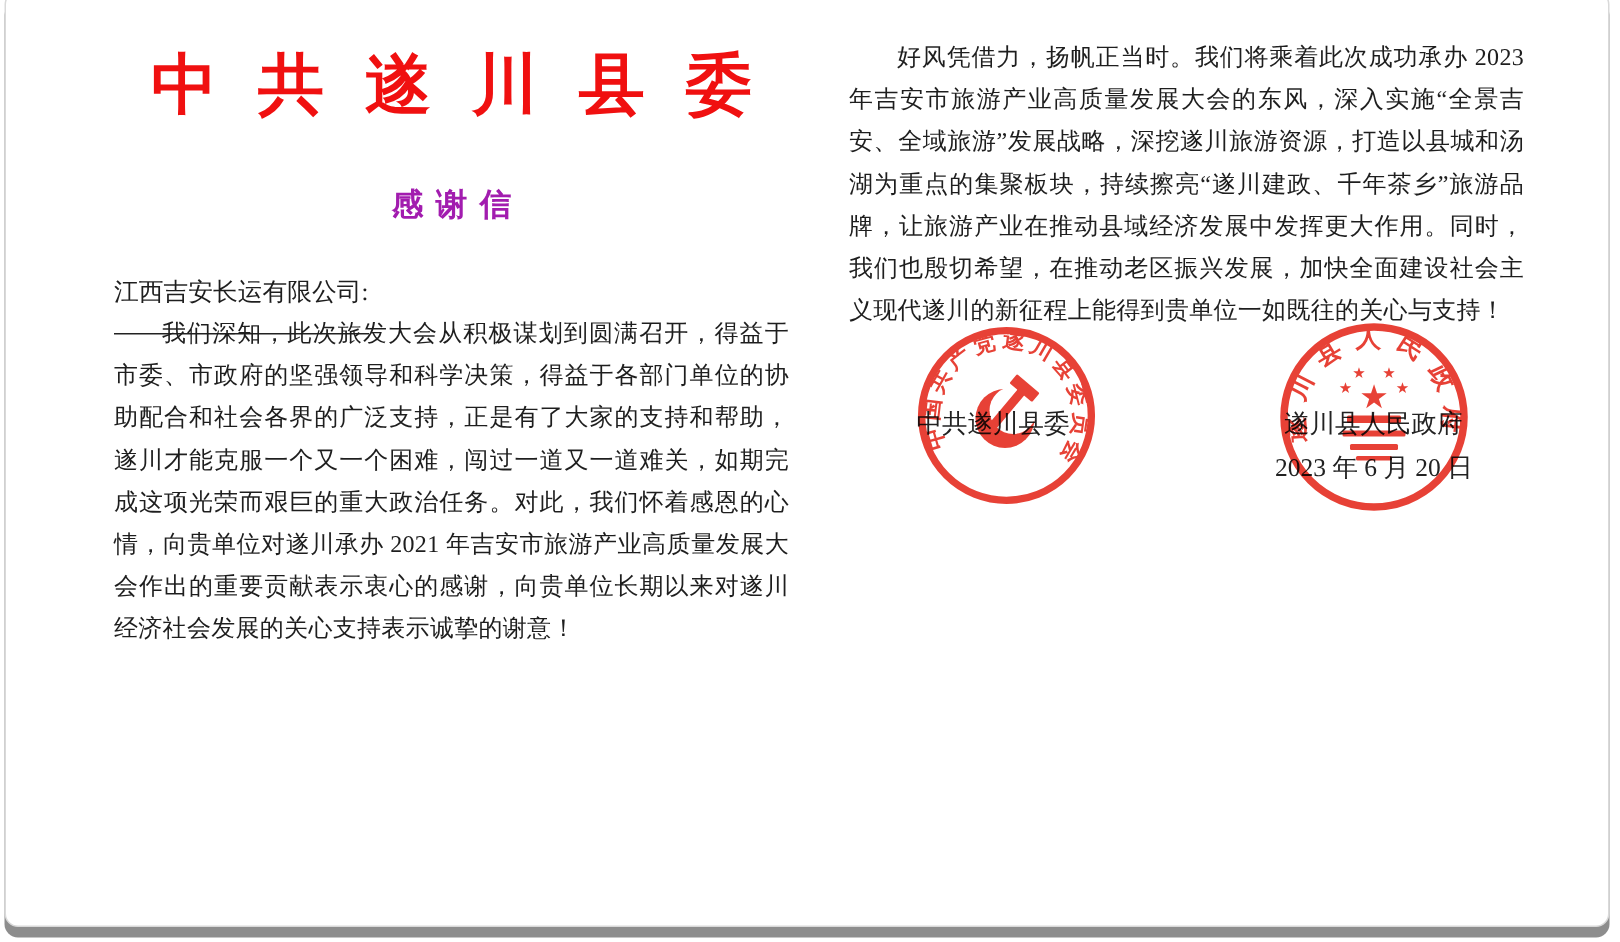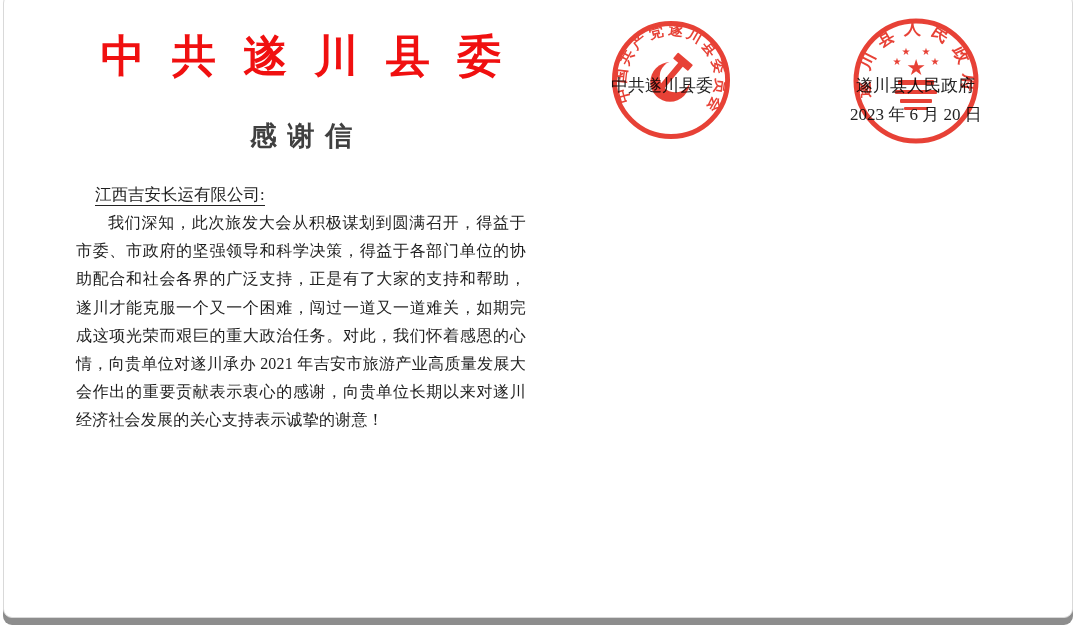--- a/index.html
+++ b/index.html
@@ -36,35 +36,34 @@
     line-height: 52px;
     font-weight: bold;
     letter-spacing: 0.62em;
     color: #f01010;
     white-space: nowrap;
   }
   .letter-title {
     margin-top: 38px;
     margin-right: -0.4em;
     text-align: center;
-    font-size: 27px;
+    font-size: 21px;
     line-height: 30px;
     font-weight: bold;
     letter-spacing: 0.4em;
-    color: #404040;
+    color: #a21caf;
   }
   .addressee {
     margin-top: 30px;
     font-size: 16.5px;
     line-height: 28px;
   }
   .addressee span {
     border-bottom: 1px solid #222;
-    padding-bottom: 1px;
-    margin-left: 19px;
+    padding-bottom: 18px;
   }
   .body-p {
     font-size: 16px;
     line-height: 28.2px;
     text-align: justify;
     text-indent: 2em;
     letter-spacing: 0.2px;
   }
   .col-right { padding-top: 24px; }
 
@@ -102,20 +101,21 @@
 <div class="page">
 
   <div class="col col-left">
     <h1 class="org-title">中共遂川县委</h1>
     <h2 class="letter-title">感谢信</h2>
     <p class="addressee"><span>江西吉安长运有限公司:</span></p>
     <p class="body-p">我们深知，此次旅发大会从积极谋划到圆满召开，得益于市委、市政府的坚强领导和科学决策，得益于各部门单位的协助配合和社会各界的广泛支持，正是有了大家的支持和帮助，遂川才能克服一个又一个困难，闯过一道又一道难关，如期完成这项光荣而艰巨的重大政治任务。对此，我们怀着感恩的心情，向贵单位对遂川承办 2021 年吉安市旅游产业高质量发展大会作出的重要贡献表示衷心的感谢，向贵单位长期以来对遂川经济社会发展的关心支持表示诚挚的谢意！</p>
   </div>
 
   <div class="col col-right">
+    <p class="body-p">好风凭借力，扬帆正当时。我们将乘着此次成功承办 2023 年吉安市旅游产业高质量发展大会的东风，深入实施“全景吉安、全域旅游”发展战略，深挖遂川旅游资源，打造以县城和汤湖为重点的集聚板块，持续擦亮“遂川建政、千年茶乡”旅游品牌，让旅游产业在推动县域经济发展中发挥更大作用。同时，我们也殷切希望，在推动老区振兴发展，加快全面建设社会主义现代遂川的新征程上能得到贵单位一如既往的关心与支持！</p>
 
     <div class="sign-area">
       <div class="sig sig-1">中共遂川县委</div>
       <div class="sig sig-2">遂川县人民政府</div>
       <div class="sig-date">2023 年 6 月 20 日</div>
 
       <svg class="seal seal-1" viewBox="0 0 124 124" aria-hidden="true">
         <defs>
           <path id="sealArc1" d="M 24.3,88.4 A 46,46 0 1 1 99.7,88.4" fill="none"></path>
         </defs>

